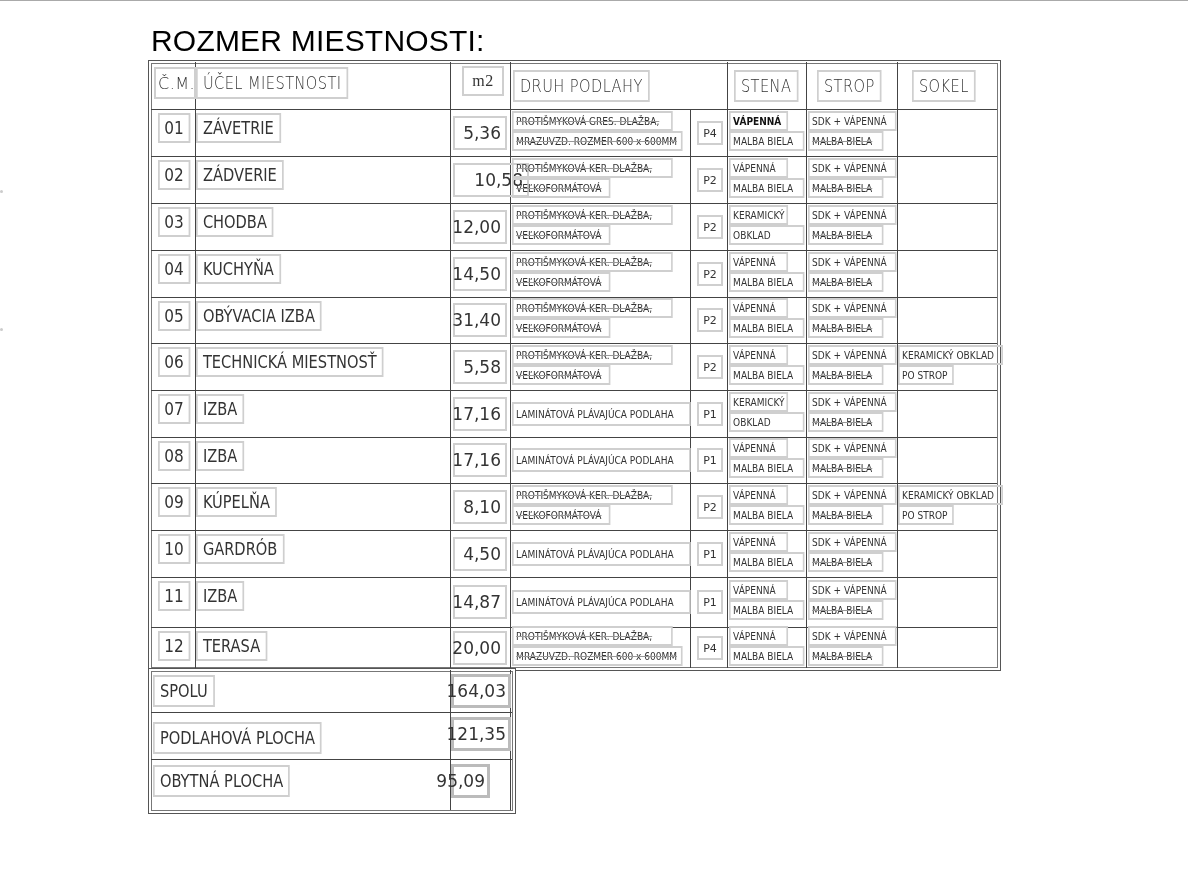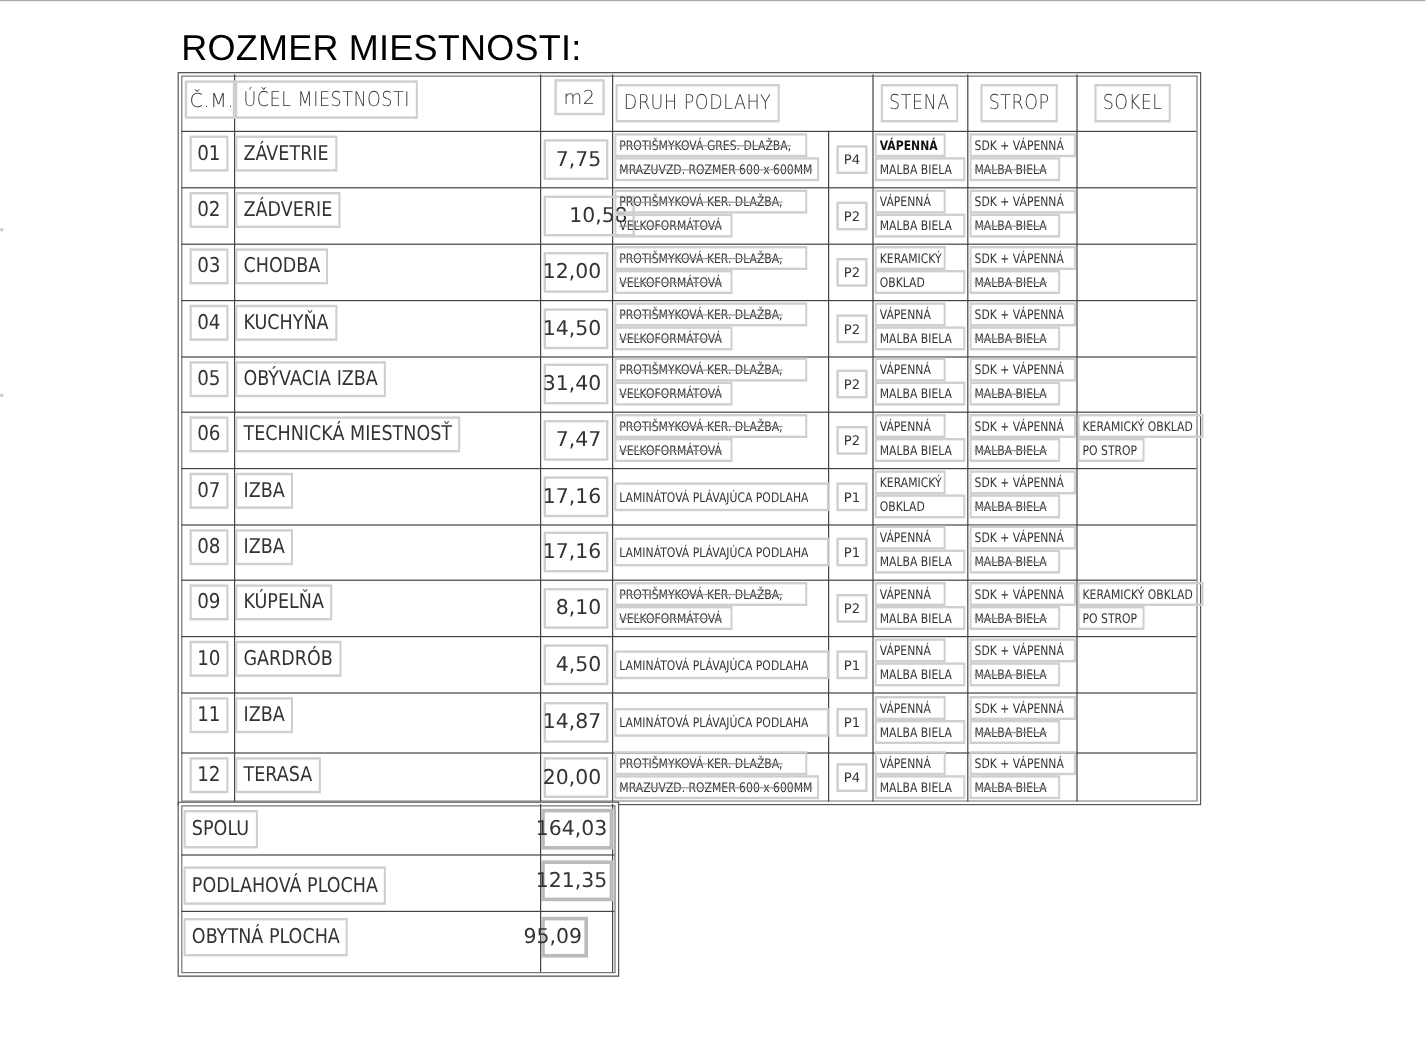--- a/index.html
+++ b/index.html
@@ -56,31 +56,31 @@
     <div class="vline" style="left: 897px; top: 62px; height: 606px;"></div>
     <div class="vline" style="left: 690px; top: 109px; height: 559px;"></div>
     <div class="hline" style="left: 151px; top: 712px; width: 361px;"></div>
     <div class="hline" style="left: 151px; top: 759px; width: 361px;"></div>
     <div class="vline" style="left: 450px; top: 670px; height: 140px;"></div>
     <div class="vline" style="left: 510px; top: 670px; height: 140px;"></div>
   </div>
 
 <div class="tbox hdr" style="left:154px;top:67px;width:42px;transform:none;font-size:16px;padding:0 2px;">Č.M.</div>
 <div class="tbox hdr" style="left:196px;top:67px;">ÚČEL MIESTNOSTI</div>
-<div class="tbox hdr" style="left:462px;top:66px;width:42px;height:30px;justify-content:center;transform:none;font-size:16px;padding:0;">m2</div>
+<div class="tbox hdr" style="left:462px;top:66px;width:42px;height:30px;justify-content:center;transform:none;font-size:16px;padding:0;font-family:Liberation Serif, serif;">m2</div>
 <div class="tbox hdr" style="left:513px;top:70px;">DRUH PODLAHY</div>
 <div class="tbox hdr" style="left:734px;top:70px;">STENA</div>
 <div class="tbox hdr" style="left:817px;top:70px;">STROP</div>
 <div class="tbox hdr" style="left:912px;top:70px;">SOKEL</div>
 
 <div id="rows">
     <div>
       <div class="tbox num" style="left: 158px; top: 113px;">01</div>
       <div class="tbox name" style="left: 196px; top: 113px;">ZÁVETRIE</div>
-      <div class="tbox area" style="left: 453px; top: 116px; width: 54px;">7,75</div>
+      <div class="tbox area" style="left: 453px; top: 116px; width: 54px;">5,36</div>
       <div class="tbox small strike" style="left: 512px; top: 111px; width: 196px;">PROTIŠMYKOVÁ GRES. DLAŽBA,</div>
       <div class="tbox small strike" style="left: 512px; top: 131px; width: 208px;">MRAZUVZD. ROZMER 600 x 600MM</div>
       <div class="tbox pcode" style="left: 697px; top: 121px;">P4</div>
       <div class="tbox small bold" style="left: 729px; top: 111px; width: 72px;">VÁPENNÁ</div>
       <div class="tbox small" style="left: 729px; top: 131px; width: 92px;">MALBA BIELA</div>
       <div class="tbox small" style="left: 808px; top: 111px; width: 108px;">SDK + VÁPENNÁ</div>
       <div class="tbox small strike" style="left: 808px; top: 131px; width: 92px;">MALBA BIELA</div>
     </div>
     <div>
       <div class="tbox num" style="left: 158px; top: 160px;">02</div>
@@ -126,21 +126,21 @@
       <div class="tbox small strike" style="left: 512px; top: 318px; width: 120px;">VEĽKOFORMÁTOVÁ</div>
       <div class="tbox pcode" style="left: 697px; top: 308px;">P2</div>
       <div class="tbox small" style="left: 729px; top: 298px; width: 72px;">VÁPENNÁ</div>
       <div class="tbox small" style="left: 729px; top: 318px; width: 92px;">MALBA BIELA</div>
       <div class="tbox small" style="left: 808px; top: 298px; width: 108px;">SDK + VÁPENNÁ</div>
       <div class="tbox small strike" style="left: 808px; top: 318px; width: 92px;">MALBA BIELA</div>
     </div>
     <div>
       <div class="tbox num" style="left: 158px; top: 347px;">06</div>
       <div class="tbox name" style="left: 196px; top: 347px;">TECHNICKÁ MIESTNOSŤ</div>
-      <div class="tbox area" style="left: 453px; top: 350px; width: 54px;">7,47</div>
+      <div class="tbox area" style="left: 453px; top: 350px; width: 54px;">5,58</div>
       <div class="tbox small strike" style="left: 512px; top: 345px; width: 196px;">PROTIŠMYKOVÁ KER. DLAŽBA,</div>
       <div class="tbox small strike" style="left: 512px; top: 365px; width: 120px;">VEĽKOFORMÁTOVÁ</div>
       <div class="tbox pcode" style="left: 697px; top: 355px;">P2</div>
       <div class="tbox small" style="left: 729px; top: 345px; width: 72px;">VÁPENNÁ</div>
       <div class="tbox small" style="left: 729px; top: 365px; width: 92px;">MALBA BIELA</div>
       <div class="tbox small" style="left: 808px; top: 345px; width: 108px;">SDK + VÁPENNÁ</div>
       <div class="tbox small strike" style="left: 808px; top: 365px; width: 92px;">MALBA BIELA</div>
       <div class="tbox small" style="left: 898px; top: 345px; width: 128px;">KERAMICKÝ OBKLAD</div>
       <div class="tbox small" style="left: 898px; top: 365px; width: 68px;">PO STROP</div>
     </div>

